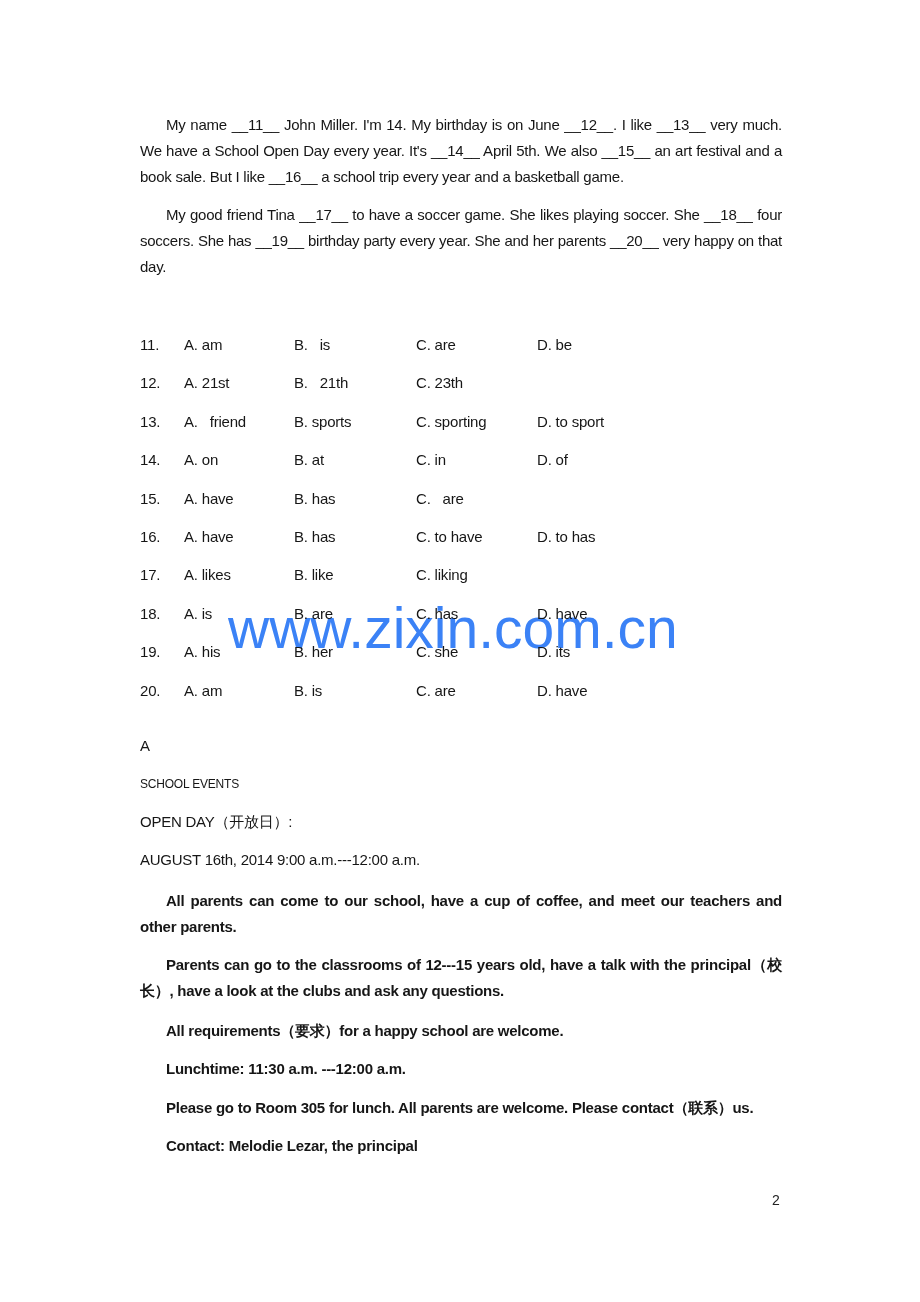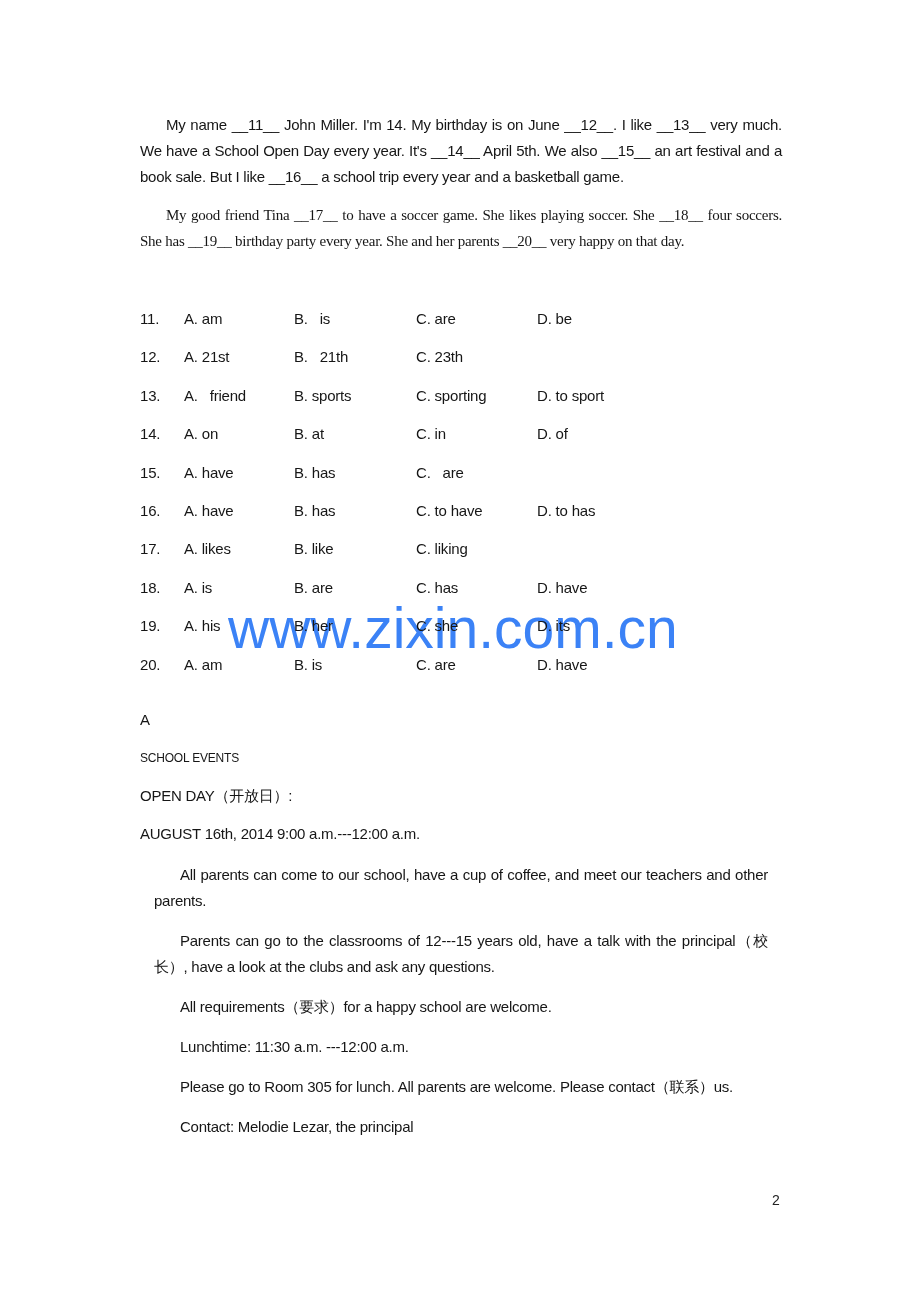--- a/index.html
+++ b/index.html
@@ -33,21 +33,21 @@
     display: flow-root;
   }
   .para {
     margin: 0;
     font-size: 15px;
     letter-spacing: -0.25px;
     line-height: 26px;
     text-align: justify;
     text-indent: 26px;
   }
-  .para + .para { margin-top: 12px; font-family: Liberation Serif, serif; }
+  .para + .para { margin-top: 12px; }
   .questions { margin-top: 56px; }
   .q-row {
     display: grid;
     grid-template-columns: 44px 110px 122px 121px 1fr;
     height: 38.4px;
     font-size: 15px;
     letter-spacing: -0.2px;
     line-height: 17px;
   }
   .q-row span { white-space: pre; }
@@ -70,26 +70,27 @@
     padding-right: 80px;
     letter-spacing: -0.2px;
   }
   .plain-line {
     margin: 18px 0 0 0;
     font-size: 15px;
     letter-spacing: -0.25px;
     line-height: 20px;
   }
   .r-para {
-    margin: 14px;
+    margin: 0;
     font-size: 15px;
     letter-spacing: -0.25px;
     line-height: 26px;
     text-align: justify;
     text-indent: 26px;
+    font-weight: bold;
   }
   .mt18 { margin-top: 18px; }
   .mt14 { margin-top: 14px; }
   .mt13 { margin-top: 13px; }
   .mt12 { margin-top: 12px; }
   .page-number {
     position: absolute;
     left: 772px;
     top: 1192px;
     z-index: 1;

